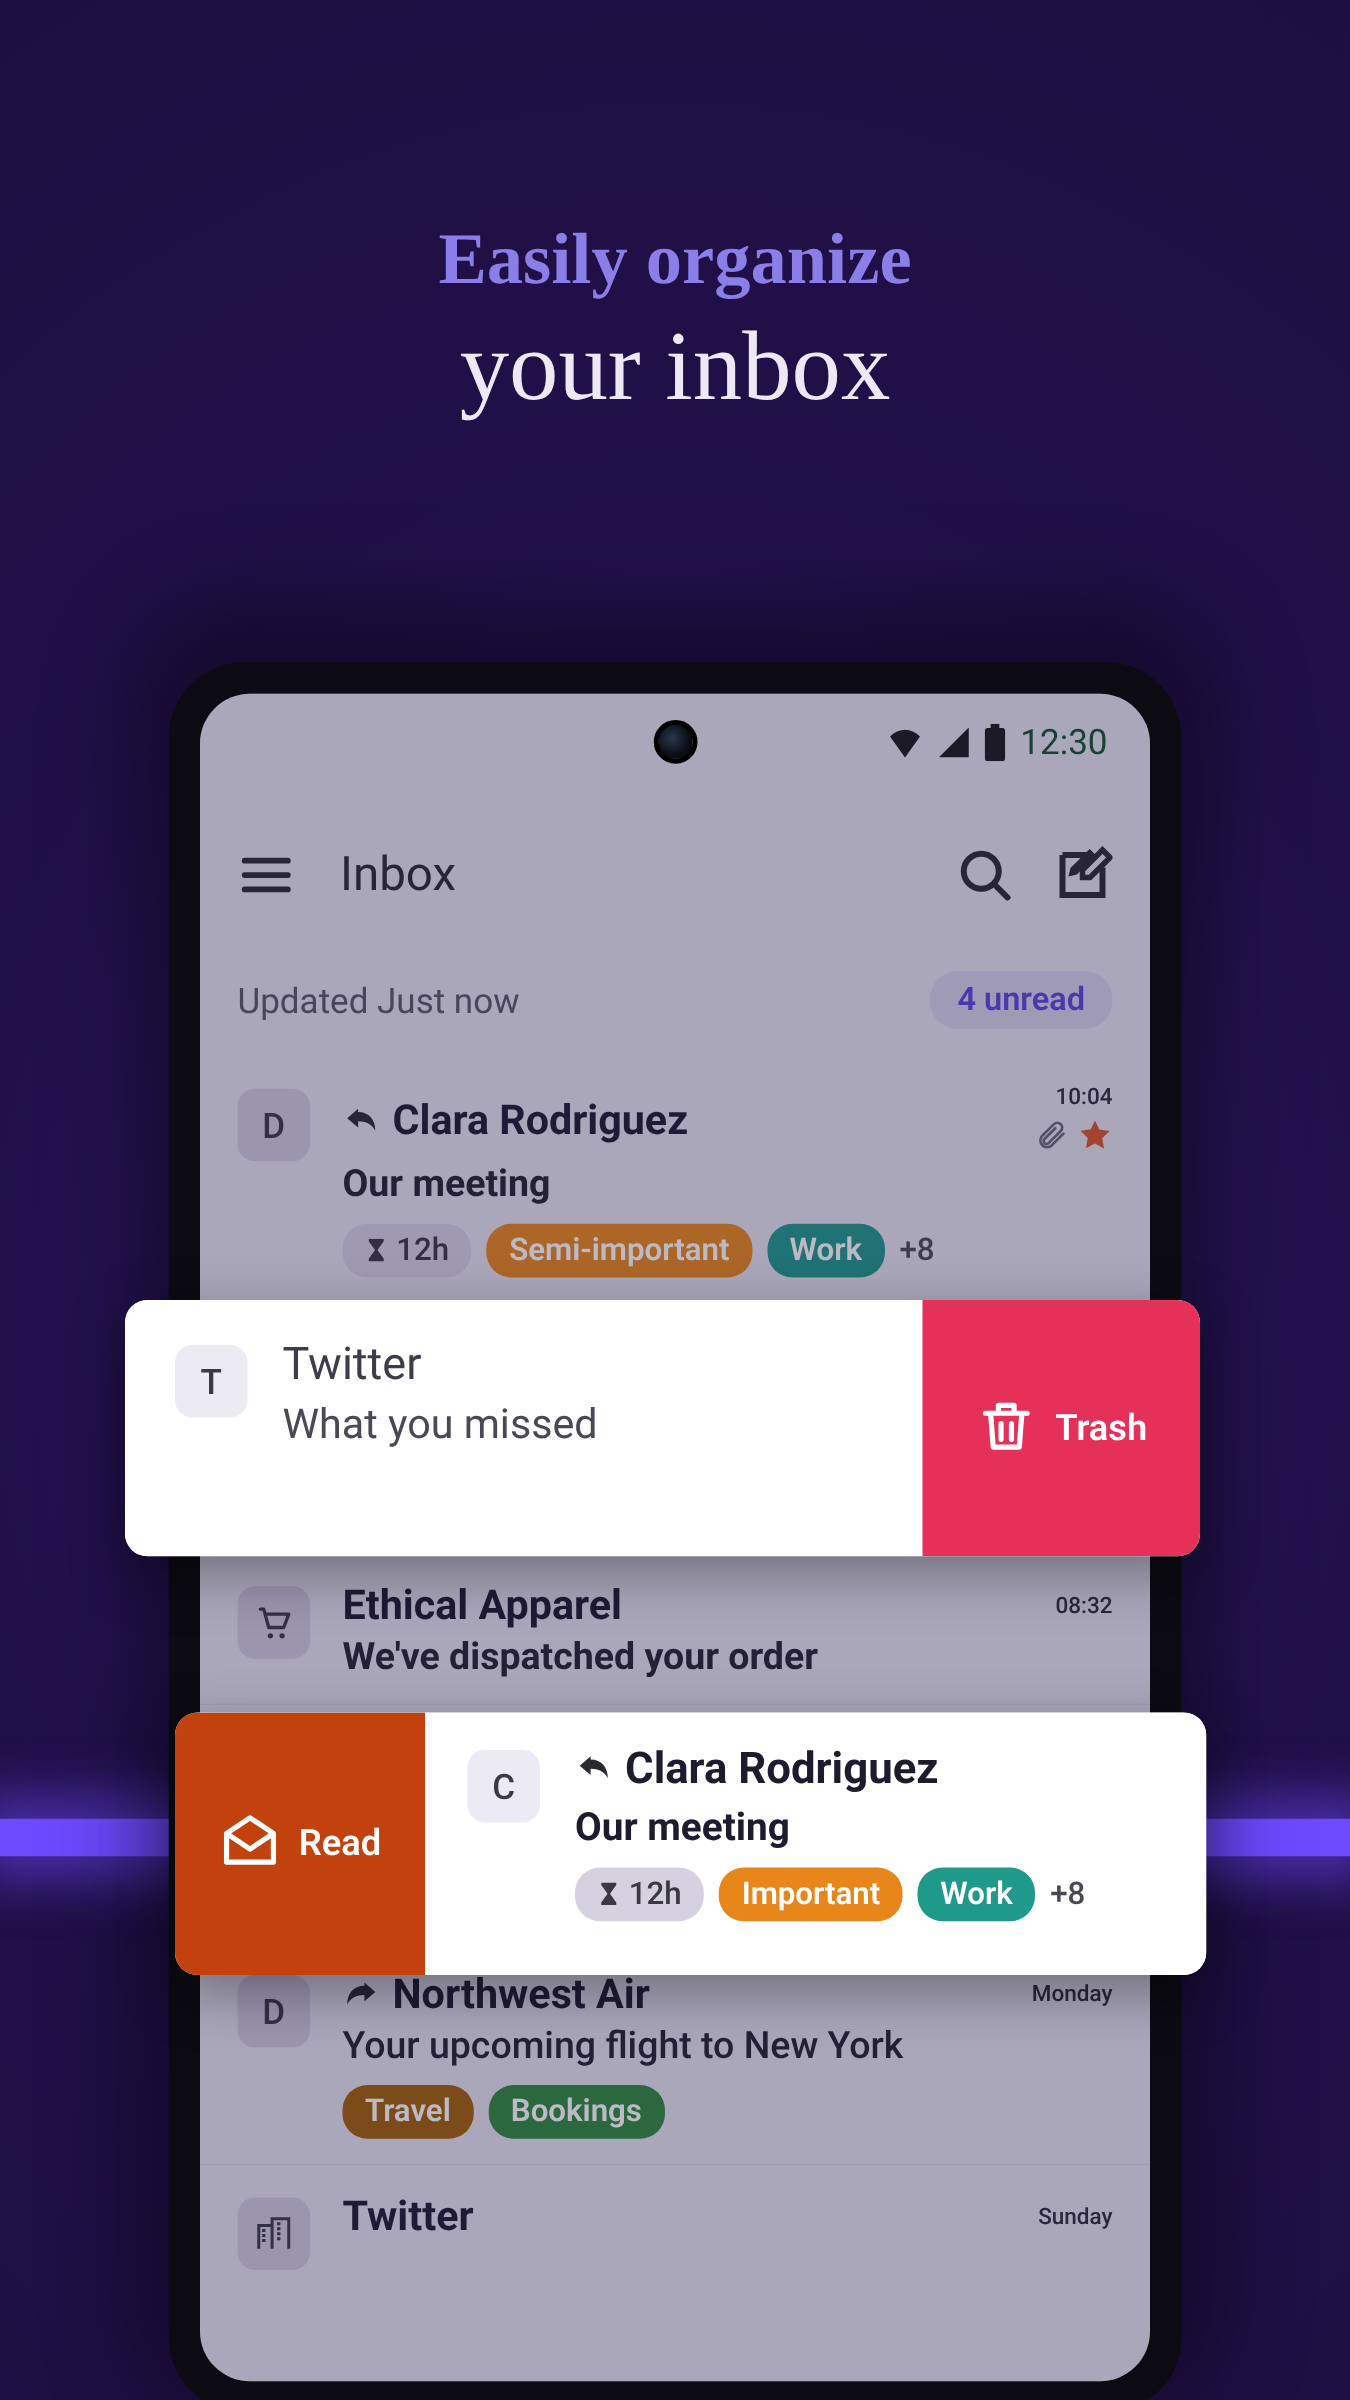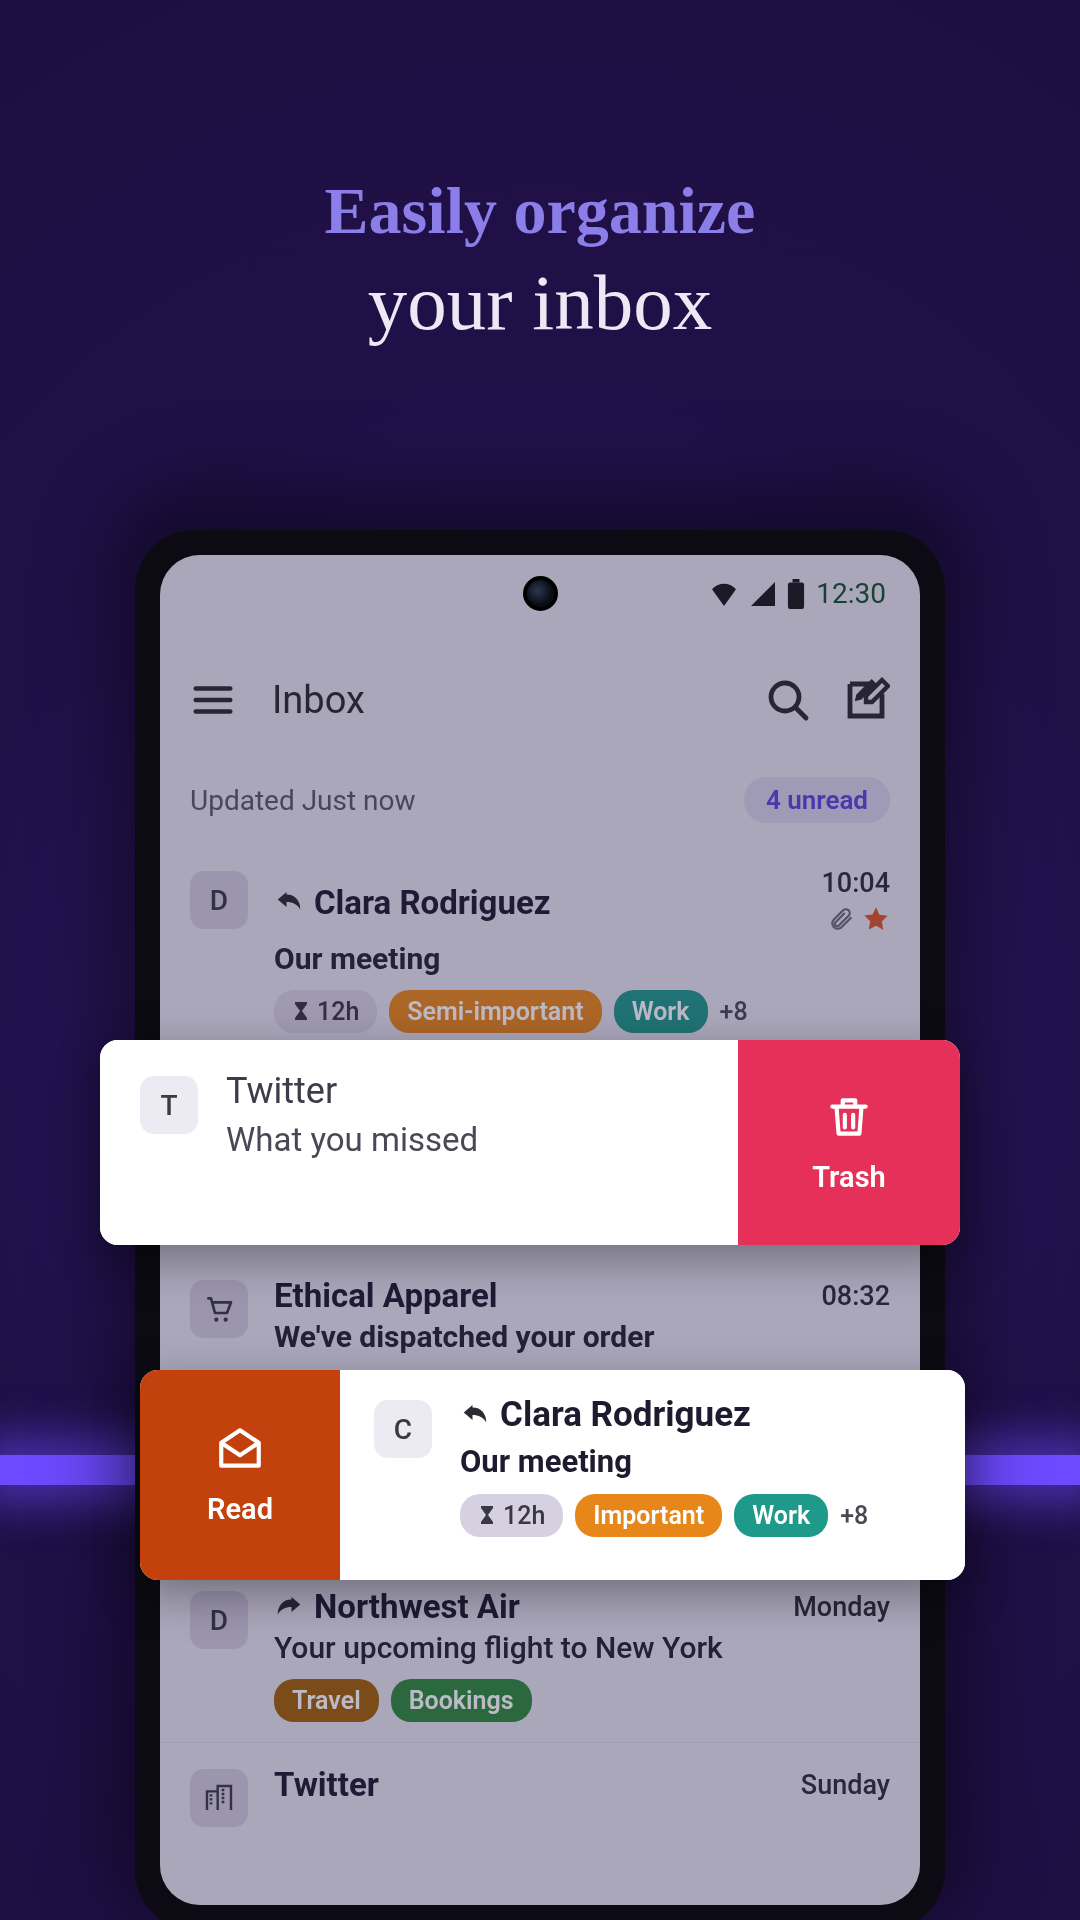--- a/index.html
+++ b/index.html
@@ -11,21 +11,21 @@
     position: relative;
     overflow: hidden;
   }
   .headline {
     text-align: center;
     padding-top: 175px;
     font-family: Georgia, "Times New Roman", serif;
   }
   .headline .l1 {
     color: #8b7ee8;
-    font-size: 66px;
+    font-size: 58px;
     font-weight: 700;
     line-height: 1.1;
   }
   .headline .l2 {
     color: #ece9f5;
     font-size: 79px;
     font-weight: 400;
     line-height: 1.1;
     margin-top: 12px;
   }
@@ -152,21 +152,21 @@
   .avatar.icon svg { width: 32px; height: 32px; }
   .row-body { flex: 1; min-width: 0; }
   .row-head { display: flex; align-items: center; gap: 10px; }
   .sender {
     font-size: 33px;
     font-weight: 700;
     color: #1e1b2e;
   }
   .arrow-icon { width: 30px; height: 30px; color:#2a2a30; flex-shrink:0; }
   .row-meta { margin-left: auto; text-align: right; display:flex; flex-direction:column; align-items:flex-end; gap:6px; }
-  .row-time { font-size: 27px; color: #2e2c38; font-weight: 500; }
+  .row-time { font-size: 18px; color: #2e2c38; font-weight: 500; }
   .row-indicators { display:flex; align-items:center; gap:8px; }
   .subj {
     font-size: 30px;
     color: #25232e;
     margin-top: 4px;
     font-weight: 500;
   }
   .subj.heavy { font-weight: 700; }
   .tags { display: flex; align-items: center; gap: 12px; margin-top: 14px; flex-wrap: wrap; }
   .chip {
@@ -195,21 +195,21 @@
   .swipe-main {
     background: #fff;
     display: flex;
     align-items: flex-start;
     padding: 30px 30px 30px 40px;
     gap: 28px;
     flex: 1;
   }
   .swipe-action {
     display: flex;
-    flex-direction: column;
+    flex-direction: row;
     align-items: center;
     justify-content: center;
     color: #fff;
     gap: 14px;
     flex-shrink: 0;
   }
   .swipe-action.trash { background: #e53059; width: 222px; }
   .swipe-action.read { background: #c2410c; width: 200px; }
   .swipe-action .lbl { font-size: 29px; font-weight: 600; }
   .swipe-action svg { width: 50px; height: 50px; }

